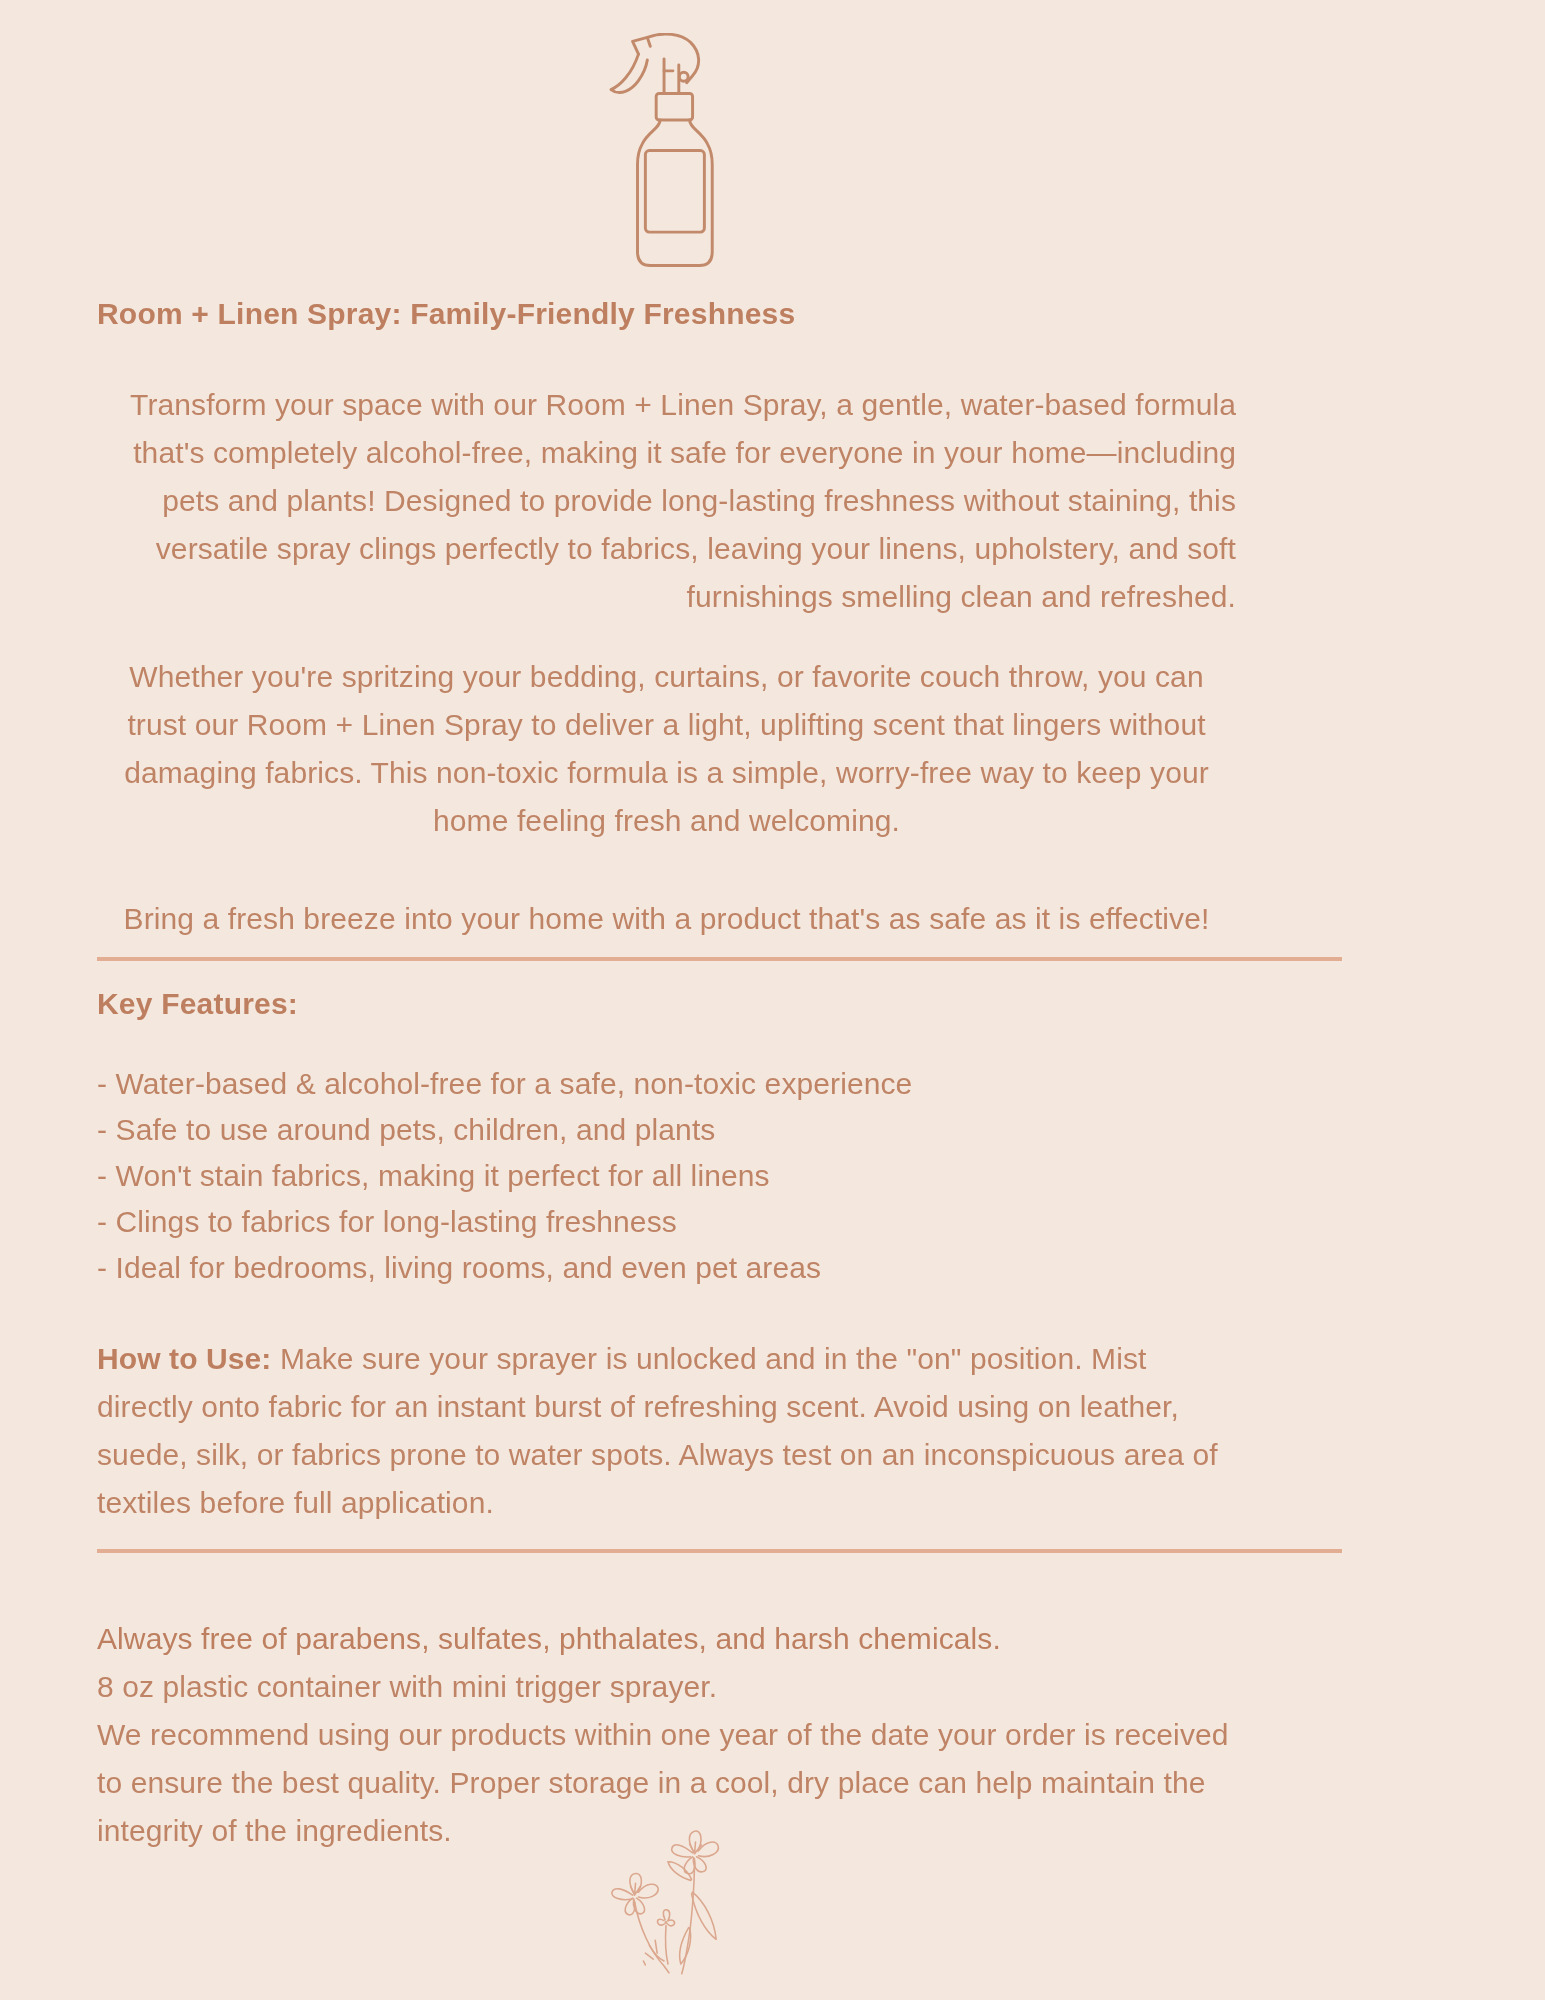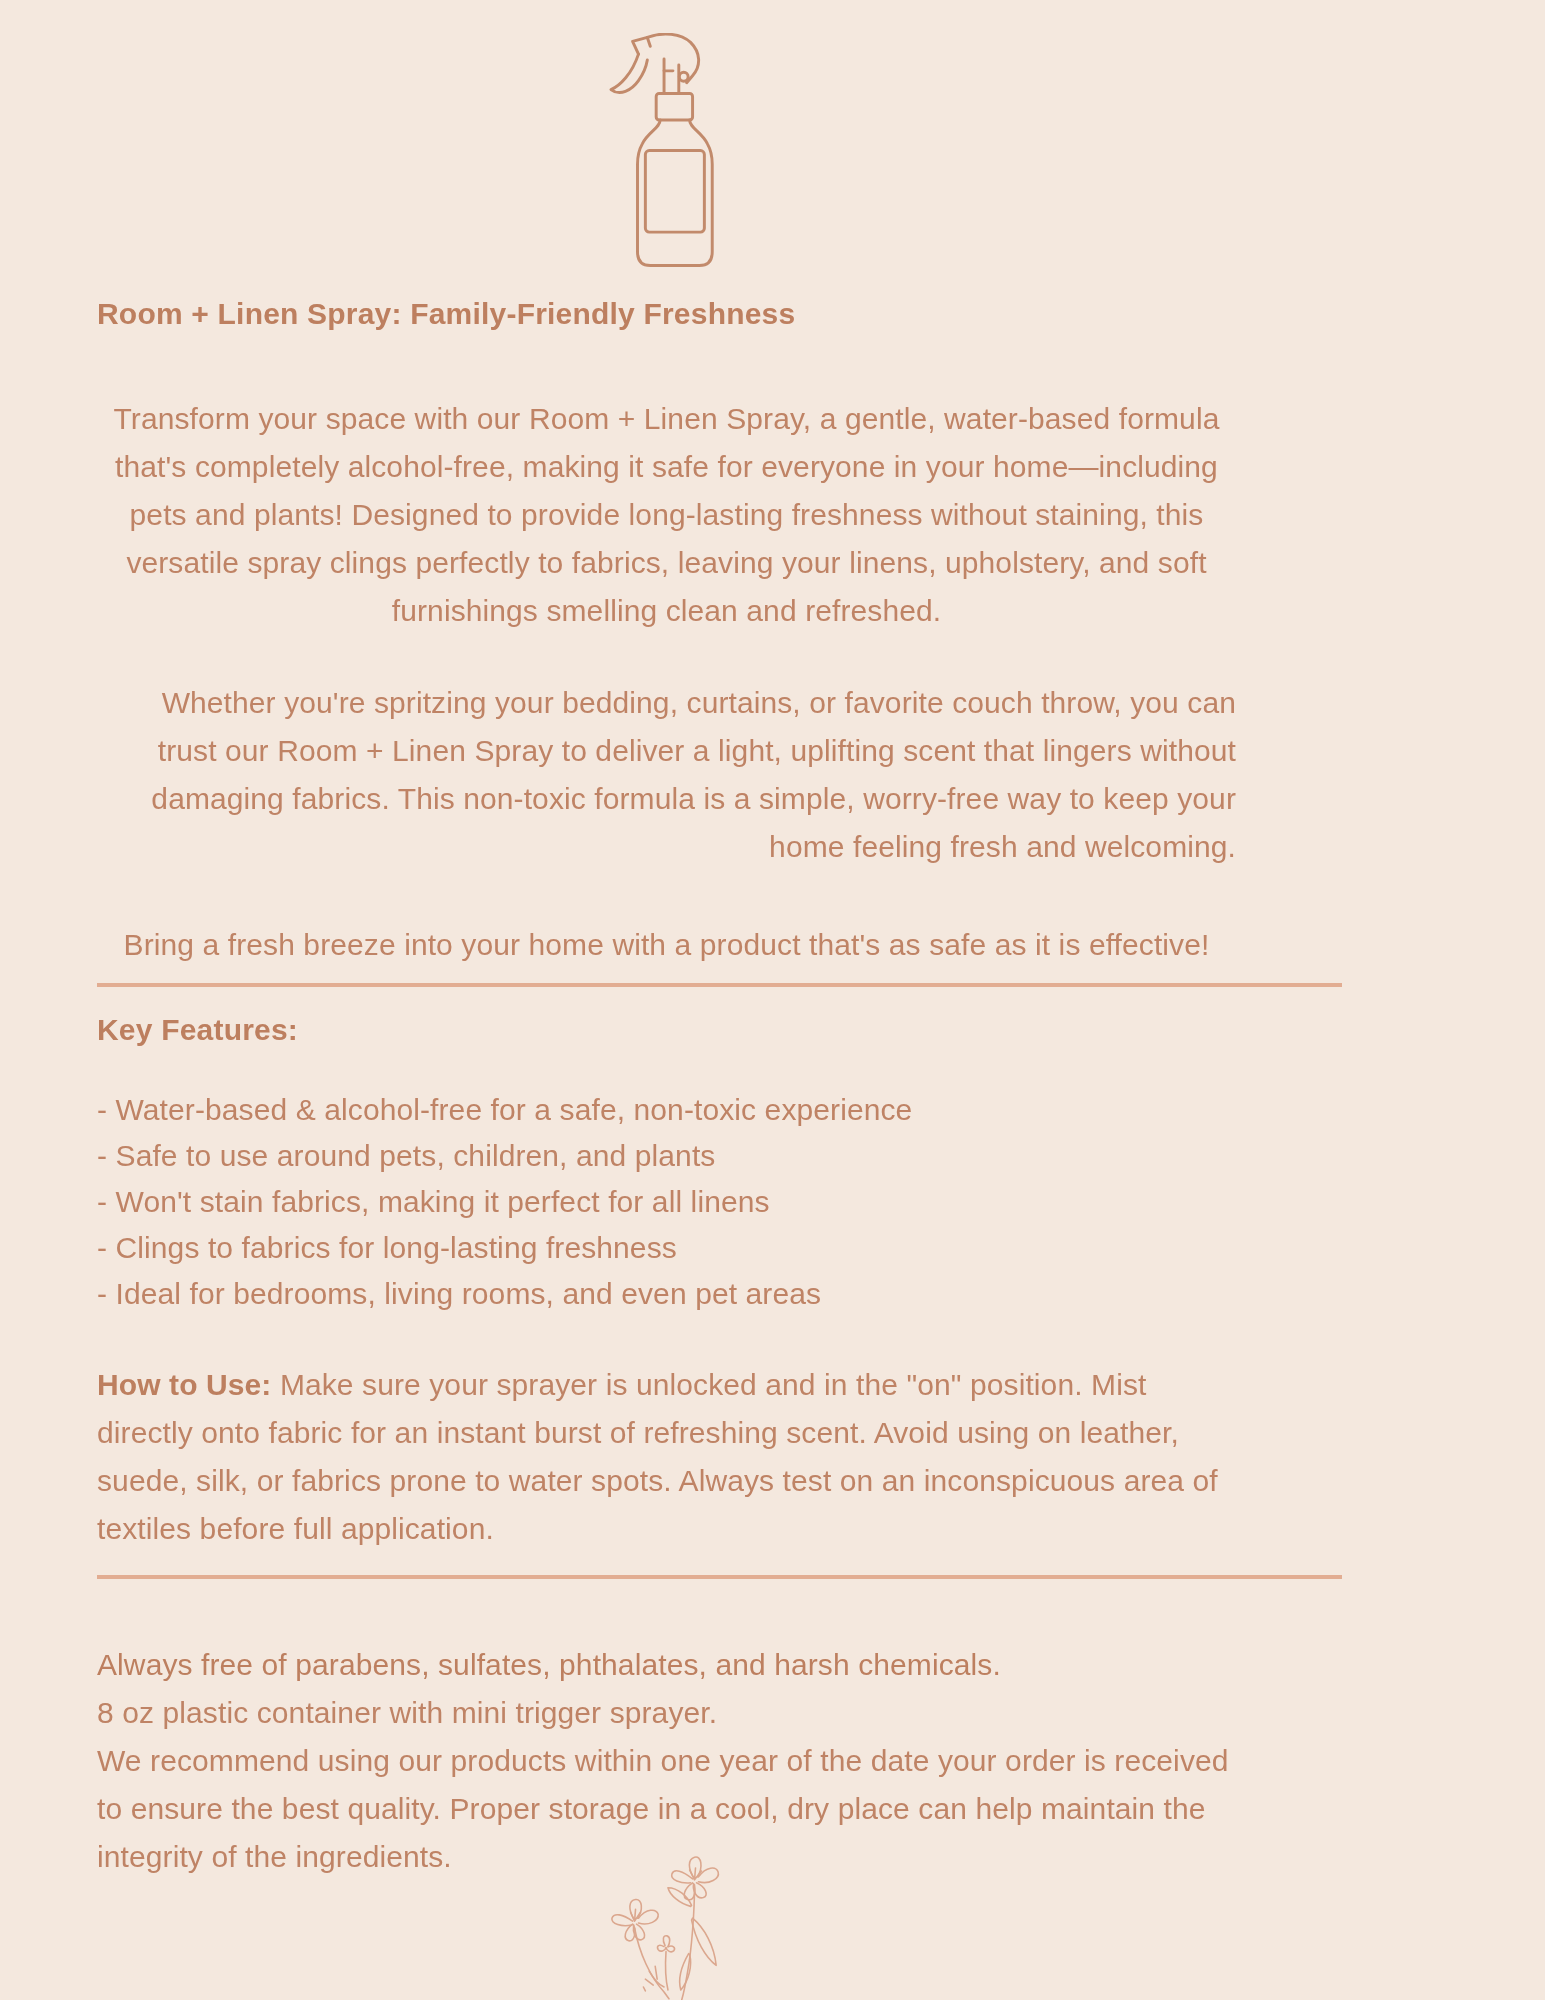--- a/index.html
+++ b/index.html
@@ -36,22 +36,22 @@
     color:var(--heading);
     letter-spacing:.2px;
   }
   .para{
     margin:0;
     font-size:30px;line-height:48px;
     font-weight:400;
     letter-spacing:.1px;
   }
   .centered{text-align:center;}
-  .p1{margin-top:64px;}
-  .p2{margin-top:44px;text-align:right;}
+  .p1{margin-top:50px;text-align:right;}
+  .p2{margin-top:32px;}
   .tagline{margin-top:50px;}
   .divider{
     display:block;border:0;
     width:1245px;height:4px;
     background:var(--divider);
     margin:14px auto 0;
   }
   .section-heading{
     margin:26px 0 0;
     font-size:30px;line-height:34px;

